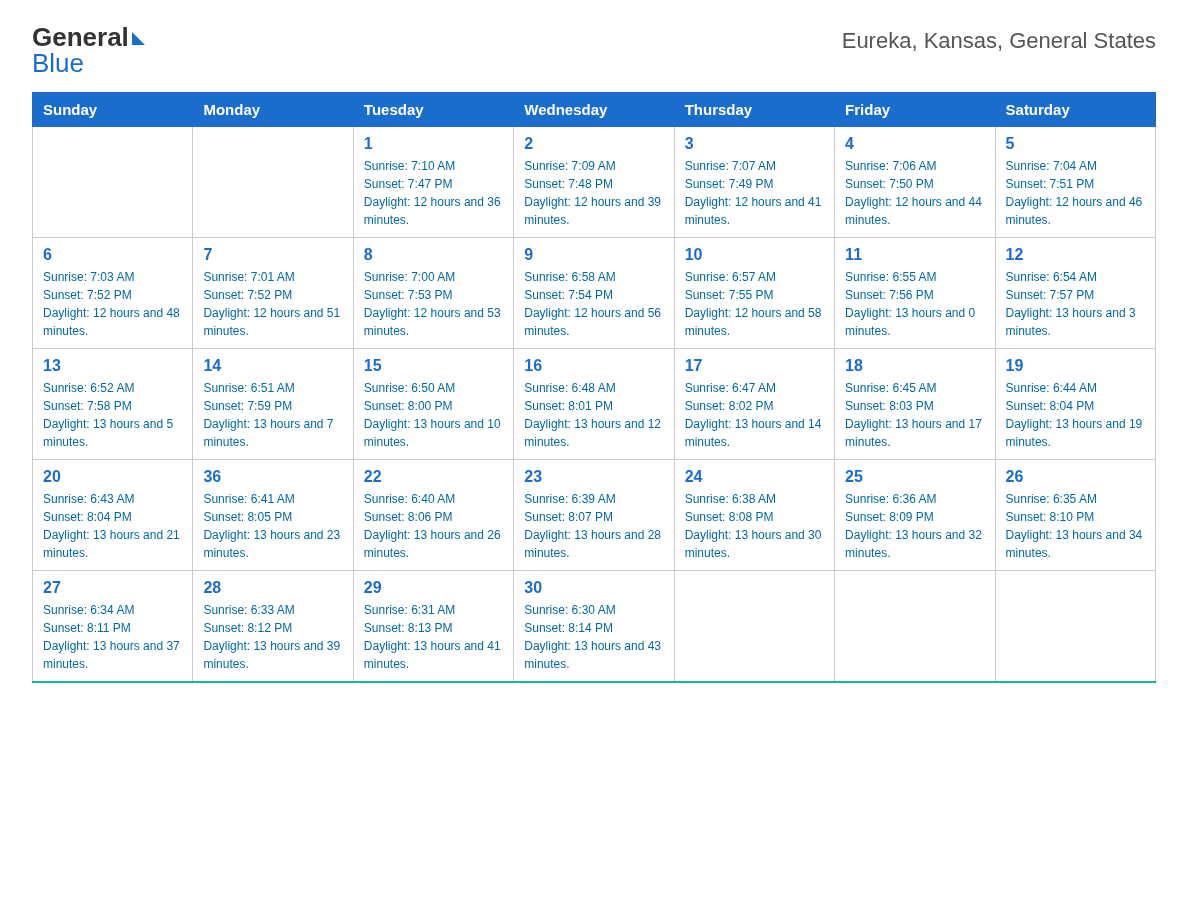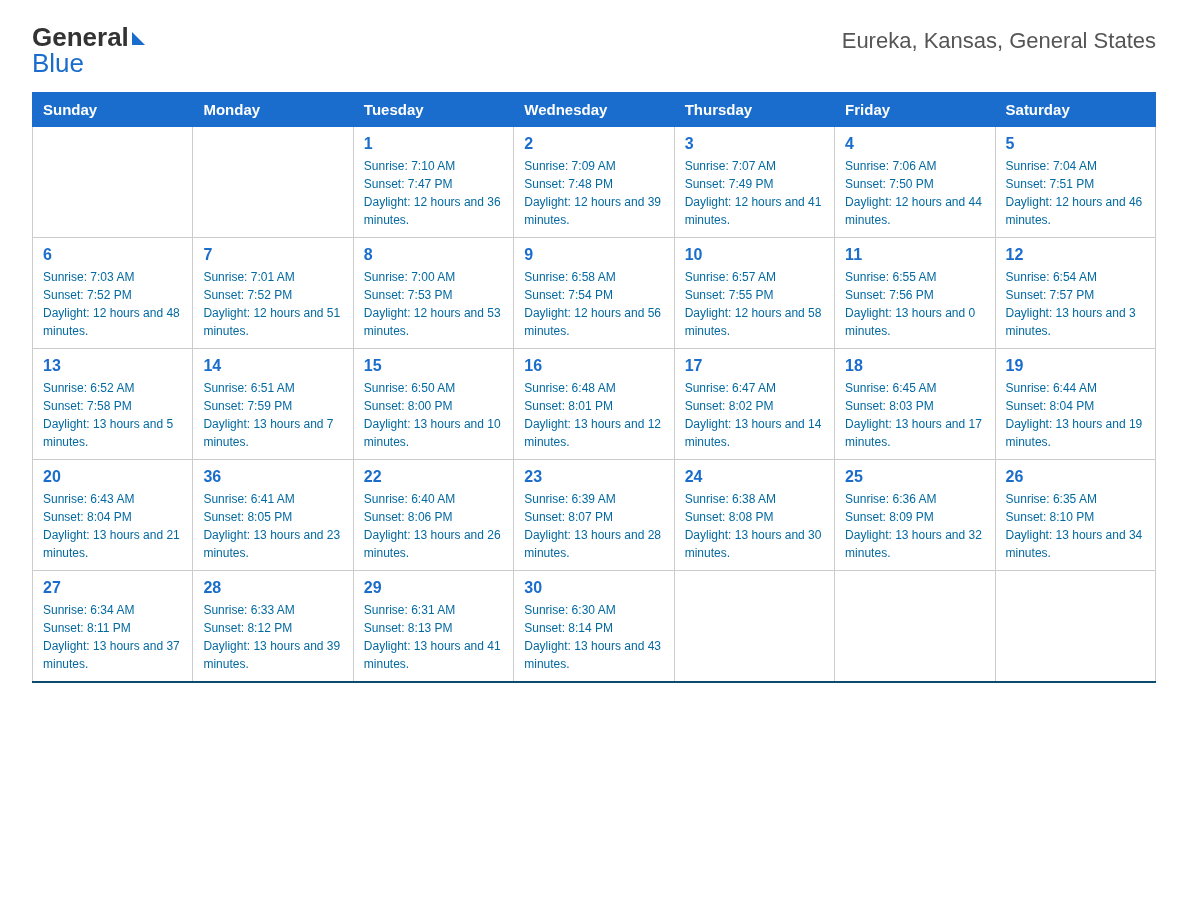--- a/index.html
+++ b/index.html
@@ -74,21 +74,21 @@
       color: #1a6dcc;
       display: block;
       margin-bottom: 4px;
     }
     .day-info {
       font-size: 12px;
       color: #0369a1;
       line-height: 1.5;
     }
     tbody tr:last-child td {
-      border-bottom: 2px solid #0c4a6e;
+      border-bottom: 2px solid #14b8a6;
     }
     tbody tr td:first-child {
       border-left: 1px solid #ccc;
     }
   </style>
 </head>
 <body>
 
 <div class="header-row">
   <div class="logo">

